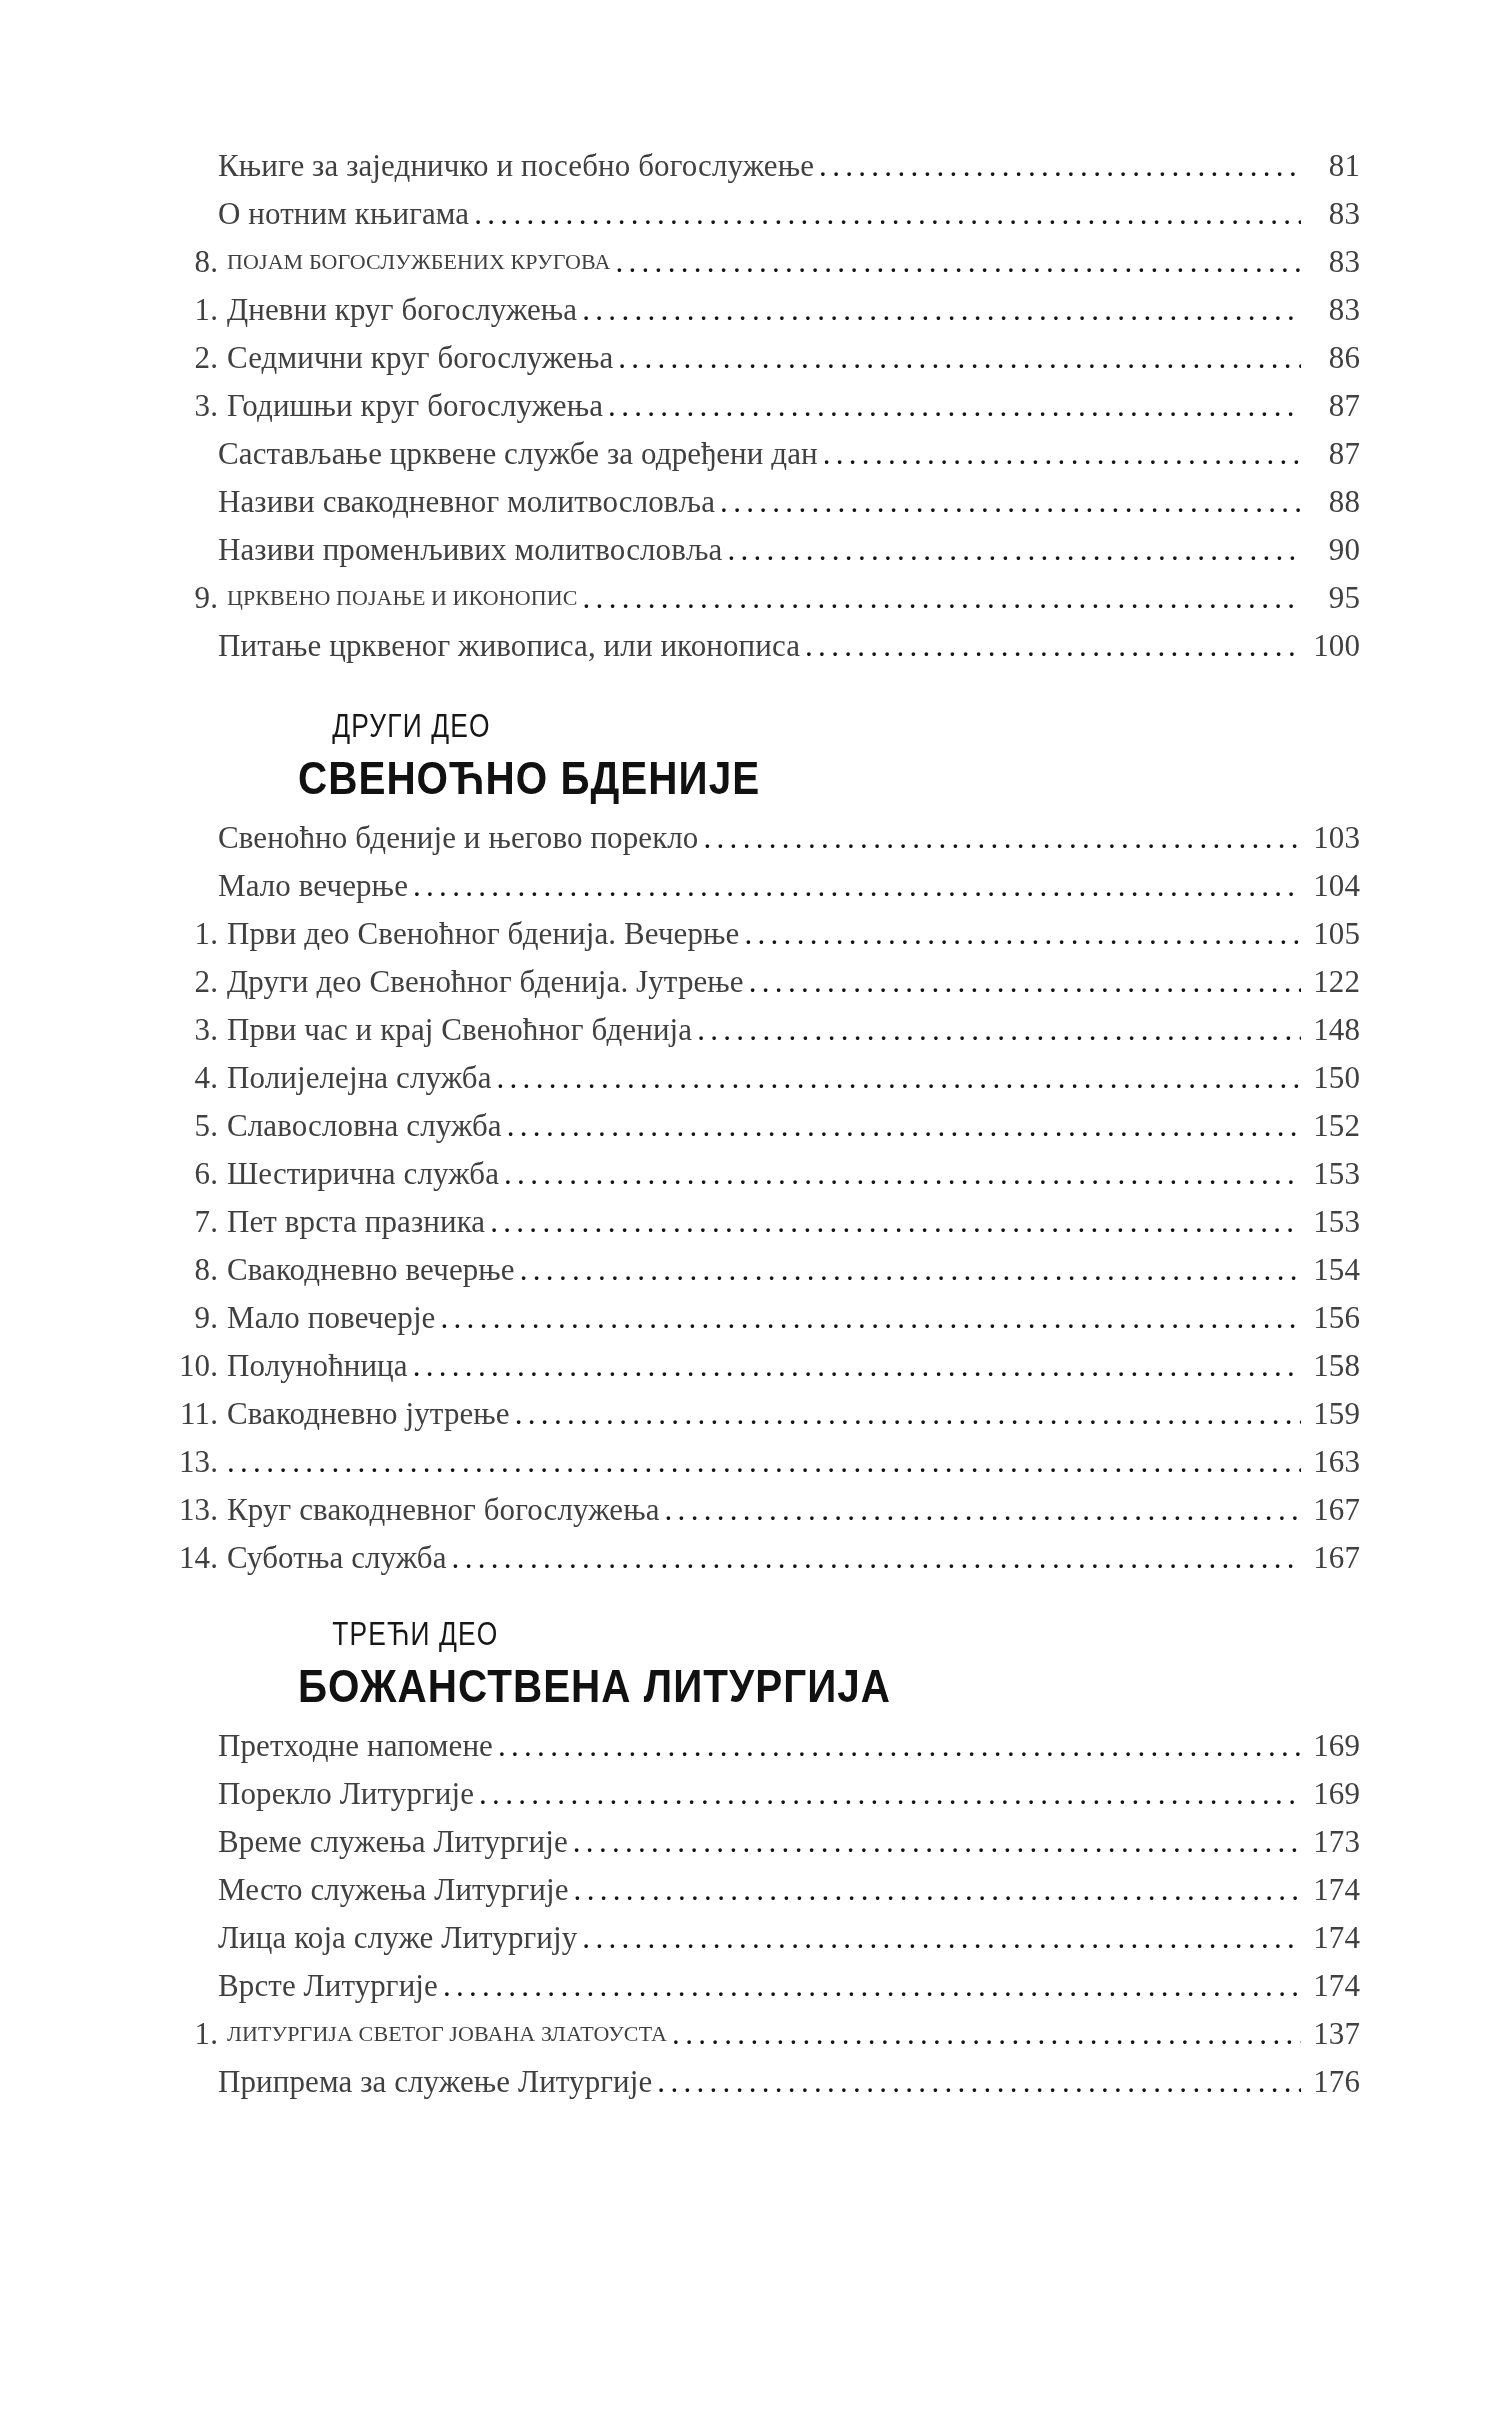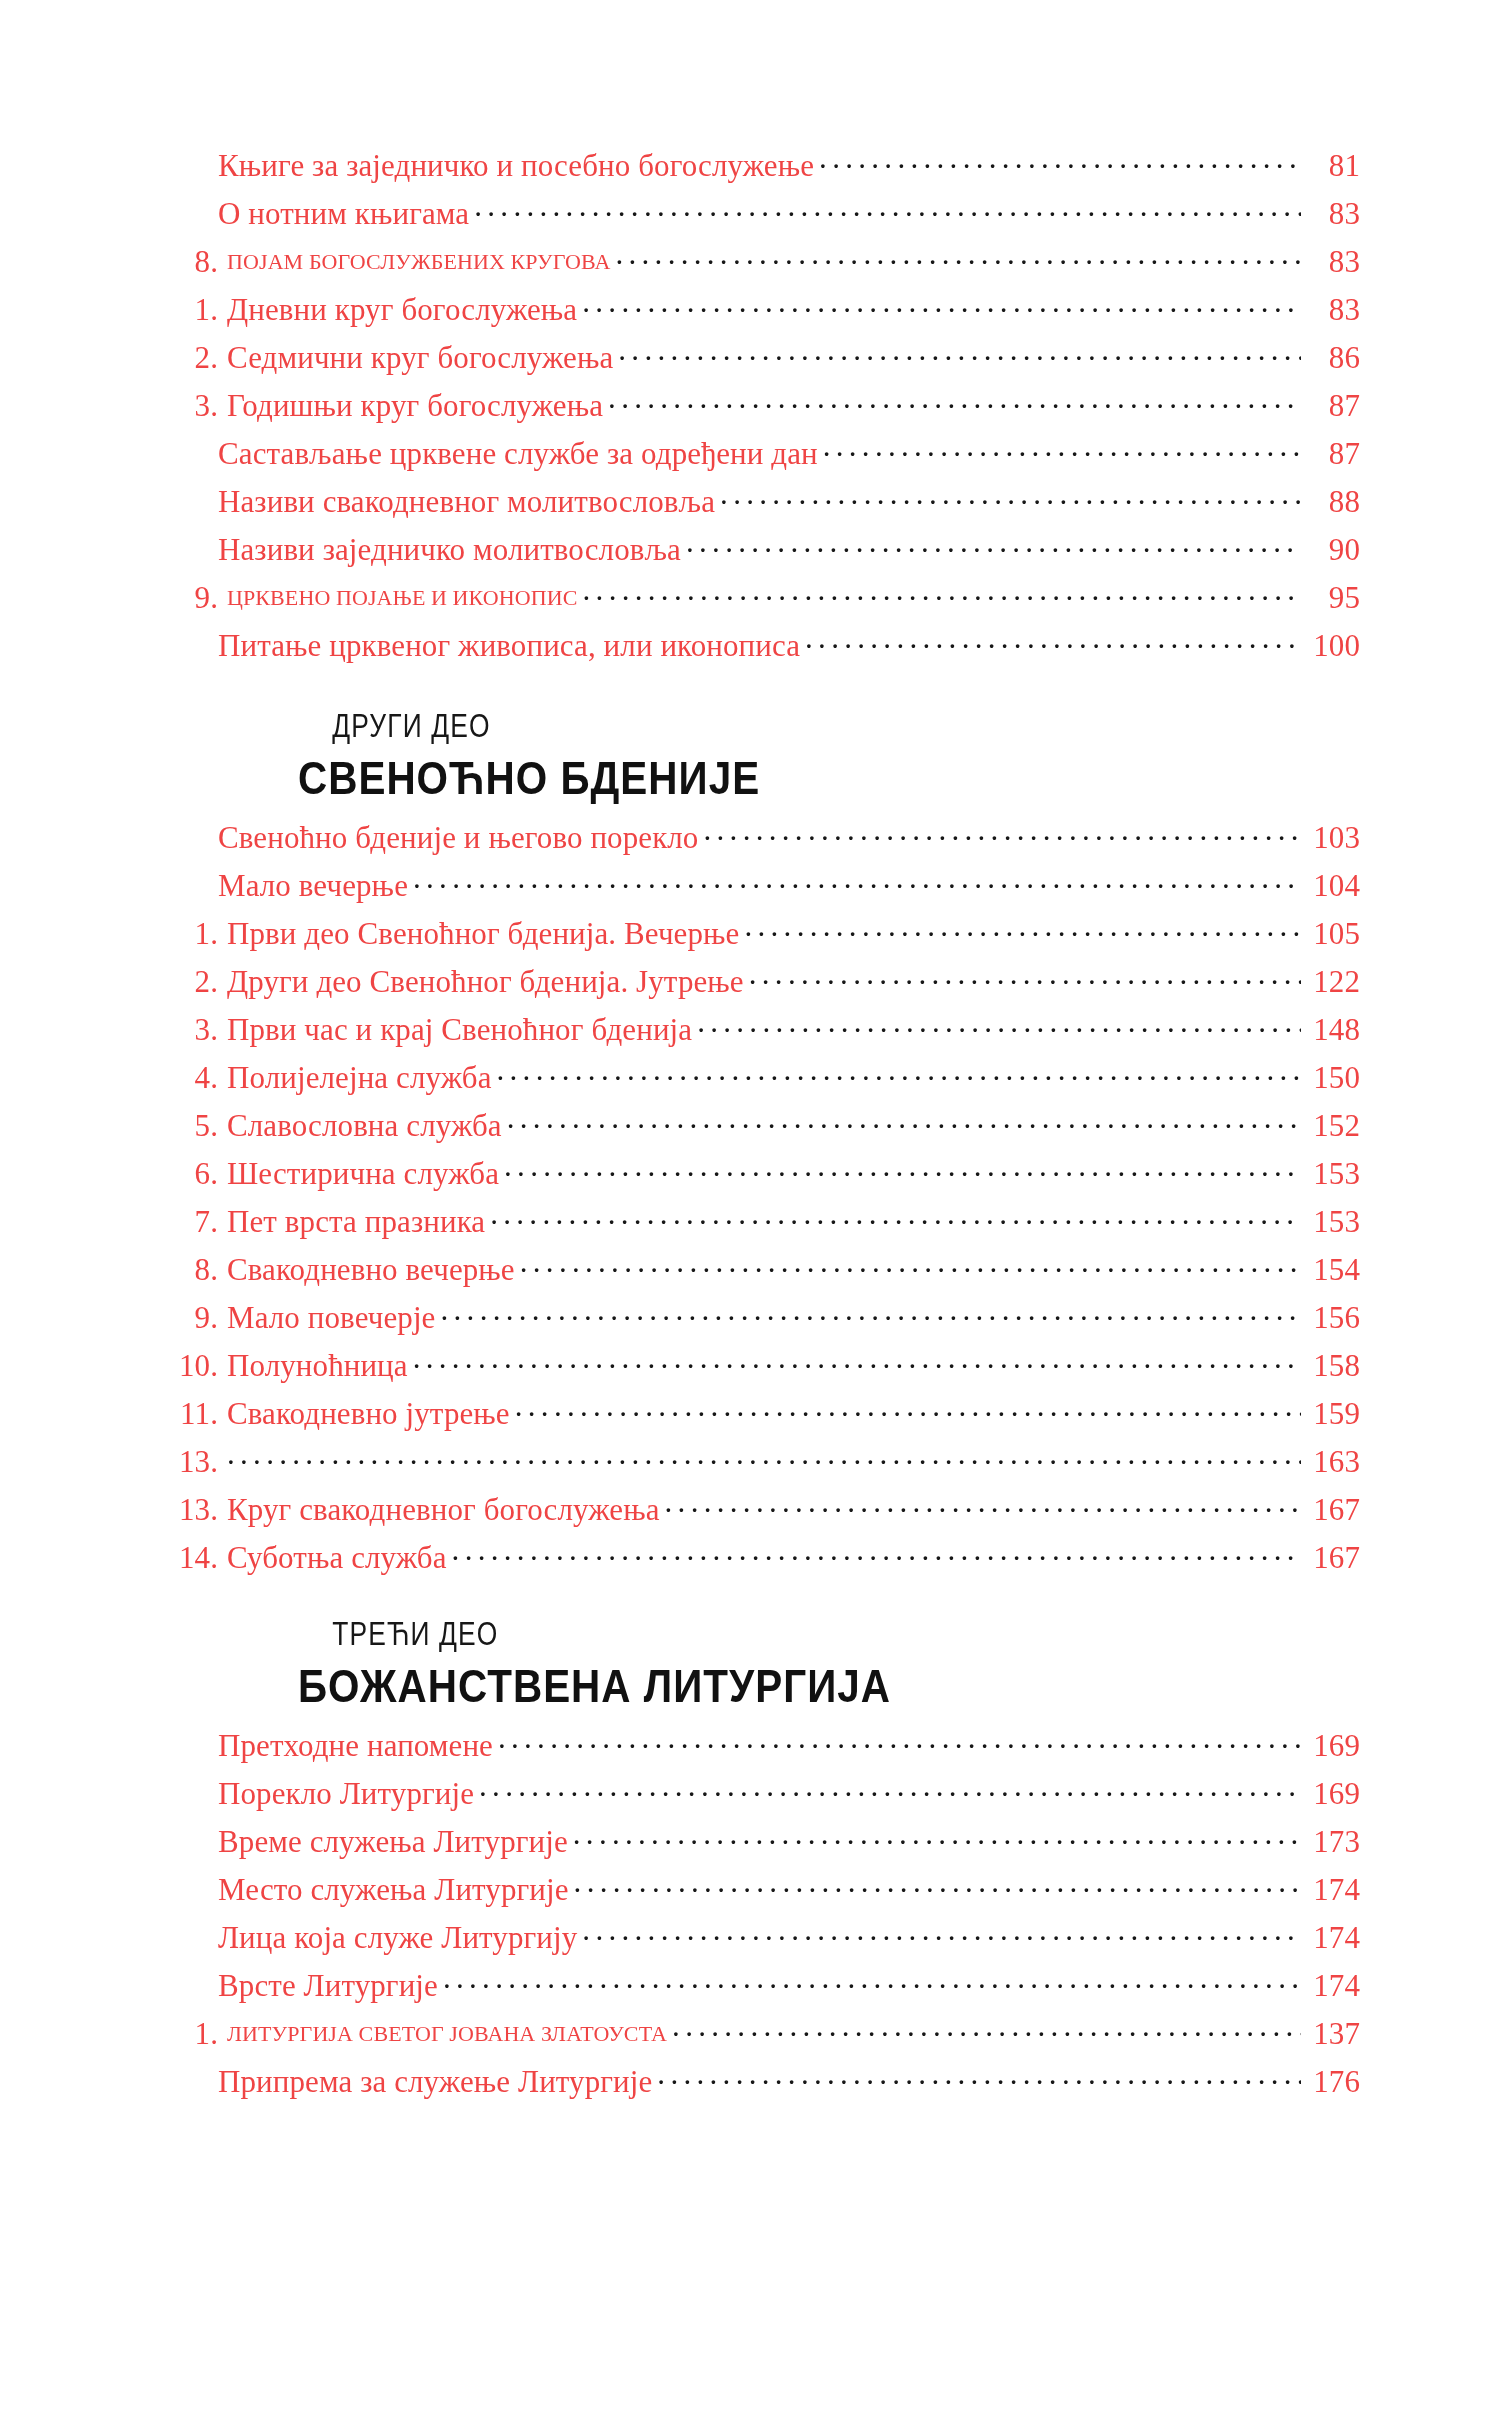--- a/index.html
+++ b/index.html
@@ -30,28 +30,28 @@
   .toc {
     position: absolute;
     left: 218px;
     top: 142px;
     width: 1142px;
   }
 
   
   .toc-entry {
     display: flex;
-    align-items: center;
+    align-items: flex-end;
     width: 100%;
     height: 48px;
     font-size: 31px;
     line-height: 48px;
     letter-spacing: 0.1px;
     white-space: nowrap;
-    color: #ef4444;
+    color: #404040;
   }
 
   .toc-entry .num {
     flex: 0 0 auto;
     text-align: right;
     padding-right: 9px;
   }
 
   .toc-entry .title {
     flex: 0 0 auto;
@@ -176,21 +176,21 @@
         <span class="title">Састављање црквене службе за одређени дан</span>
         <span class="leader"></span>
         <span class="page-no">87</span>
       </div>
       <div class="toc-entry level-plain">
         <span class="title">Називи свакодневног молитвословља</span>
         <span class="leader"></span>
         <span class="page-no">88</span>
       </div>
       <div class="toc-entry level-plain">
-        <span class="title">Називи заједничко молитвословља</span>
+        <span class="title">Називи променљивих молитвословља</span>
         <span class="leader"></span>
         <span class="page-no">90</span>
       </div>
       <div class="toc-entry level-chapter">
         <span class="num">9.</span>
         <span class="title">ЦРКВЕНО ПОЈАЊЕ И ИКОНОПИС</span>
         <span class="leader"></span>
         <span class="page-no">95</span>
       </div>
       <div class="toc-entry level-plain">

